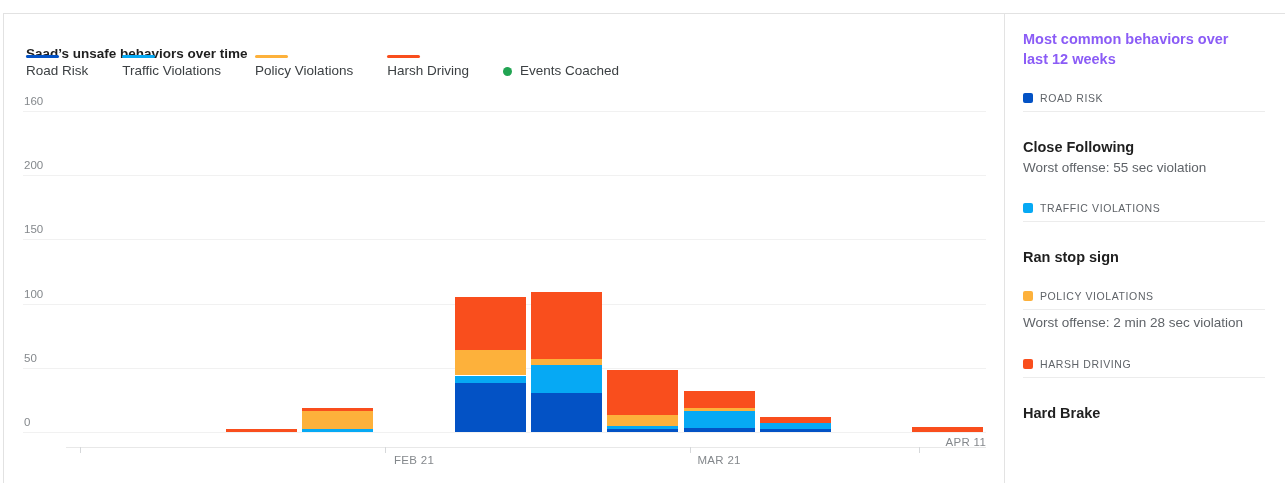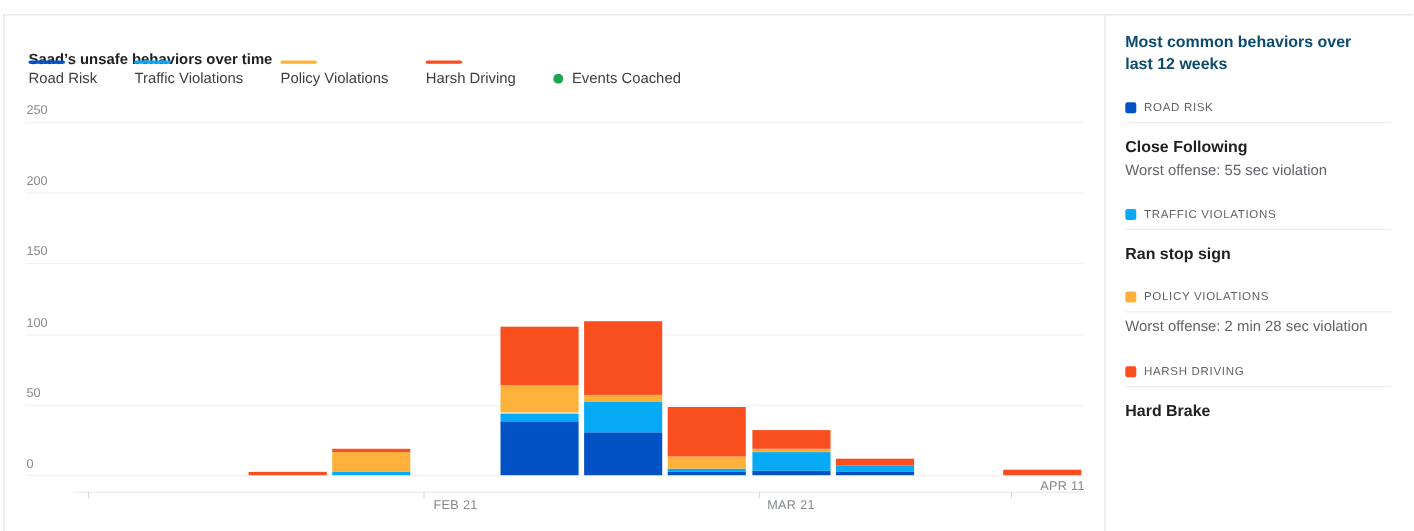--- a/index.html
+++ b/index.html
@@ -18,27 +18,27 @@
   .legend-dot{display:inline-block;width:9px;height:9px;border-radius:50%;margin-right:8px;}
   .chart-area{position:absolute;left:19px;top:97px;width:963px;height:360px;}
   .gridline{position:absolute;left:0;width:963px;height:1px;background:#f1f1f1;}
   .ytick-label{position:absolute;left:1px;font-size:11.5px;color:#84888c;}
   .bar-seg{position:absolute;box-sizing:border-box;}
   .x-axis-line{position:absolute;left:43px;width:920px;height:1px;background:#e8e8e8;}
   .x-tick{position:absolute;width:1px;height:6px;background:#d6d8da;}
   .xtick-label{position:absolute;font-size:11.5px;color:#84888c;letter-spacing:.3px;white-space:nowrap;transform:translateX(-50%);}
   
   .sidebar{flex:1;padding:15px 20px 0 18px;box-sizing:border-box;}
-  .sidebar-title{font-size:14.5px;font-weight:700;color:#0c4a6e;line-height:1.4;width:234px;margin-bottom:22px;}
+  .sidebar-title{font-size:14.5px;font-weight:700;color:#8b5cf6;line-height:1.4;width:234px;margin-bottom:22px;}
   .cat-block{margin-bottom:25px;}
   .cat-head{display:flex;align-items:center;}
   .cat-swatch{width:10px;height:10px;border-radius:2px;margin-right:7px;flex:0 0 auto;}
   .cat-label{font-size:10.5px;letter-spacing:.6px;color:#5f6368;}
   .cat-divider{height:1px;background:#ececec;margin-top:7px;}
-  .cat-name{font-size:14.5px;font-weight:700;color:#1f1f1f;margin-top:14px;}
+  .cat-name{font-size:14.5px;font-weight:700;color:#1f1f1f;margin-top:27px;}
   .cat-desc{font-size:13.5px;color:#5f6368;margin-top:3px;line-height:1.45;width:238px;}
 </style>
 </head>
 <body>
 
 <div class="canvas">
   <div class="card">
 
     <div class="chart-panel">
       <div class="chart-title">Saad’s unsafe behaviors over time</div>
@@ -69,21 +69,21 @@
           <div class="ytick-label" style="top: 305px;">0</div>
           <div class="gridline" style="top: 256.8px;"></div>
           <div class="ytick-label" style="top: 240.8px;">50</div>
           <div class="gridline" style="top: 192.6px;"></div>
           <div class="ytick-label" style="top: 176.6px;">100</div>
           <div class="gridline" style="top: 128.4px;"></div>
           <div class="ytick-label" style="top: 112.4px;">150</div>
           <div class="gridline" style="top: 64.2px;"></div>
           <div class="ytick-label" style="top: 48.2px;">200</div>
           <div class="gridline" style="top: 0px;"></div>
-          <div class="ytick-label" style="top: -16px;">250</div>
+          <div class="ytick-label" style="top: -16px;">160</div>
           <div class="bar-seg" title="Feb 7 — Harsh Driving: 2" style="left: 203.125px; width: 71px; top: 318.432px; height: 2.568px; background: rgb(249, 78, 29);"></div>
           <div class="bar-seg" title="Feb 14 — Traffic Violations: 2" style="left: 279.375px; width: 71px; top: 318.432px; height: 2.568px; background: rgb(6, 169, 244);"></div>
           <div class="bar-seg" title="Feb 14 — Policy Violations: 14" style="left: 279.375px; width: 71px; top: 300.456px; height: 17.976px; background: rgb(253, 177, 59);"></div>
           <div class="bar-seg" title="Feb 14 — Harsh Driving: 3" style="left: 279.375px; width: 71px; top: 296.604px; height: 3.852px; background: rgb(249, 78, 29);"></div>
           <div class="bar-seg" title="Feb 28 — Road Risk: 38" style="left: 431.875px; width: 71px; top: 272.208px; height: 48.792px; background: rgb(3, 82, 197);"></div>
           <div class="bar-seg" title="Feb 28 — Traffic Violations: 6" style="left: 431.875px; width: 71px; top: 264.504px; height: 7.704px; background: rgb(6, 169, 244);"></div>
           <div class="bar-seg" title="Feb 28 — Policy Violations: 20" style="left: 431.875px; width: 71px; top: 238.824px; height: 25.68px; background: rgb(253, 177, 59);"></div>
           <div class="bar-seg" title="Feb 28 — Harsh Driving: 41" style="left: 431.875px; width: 71px; top: 186.18px; height: 52.644px; background: rgb(249, 78, 29);"></div>
           <div class="bar-seg" title="Mar 7 — Road Risk: 30" style="left: 508.125px; width: 71px; top: 282.48px; height: 38.52px; background: rgb(3, 82, 197);"></div>
           <div class="bar-seg" title="Mar 7 — Traffic Violations: 22" style="left: 508.125px; width: 71px; top: 254.232px; height: 28.248px; background: rgb(6, 169, 244);"></div>

